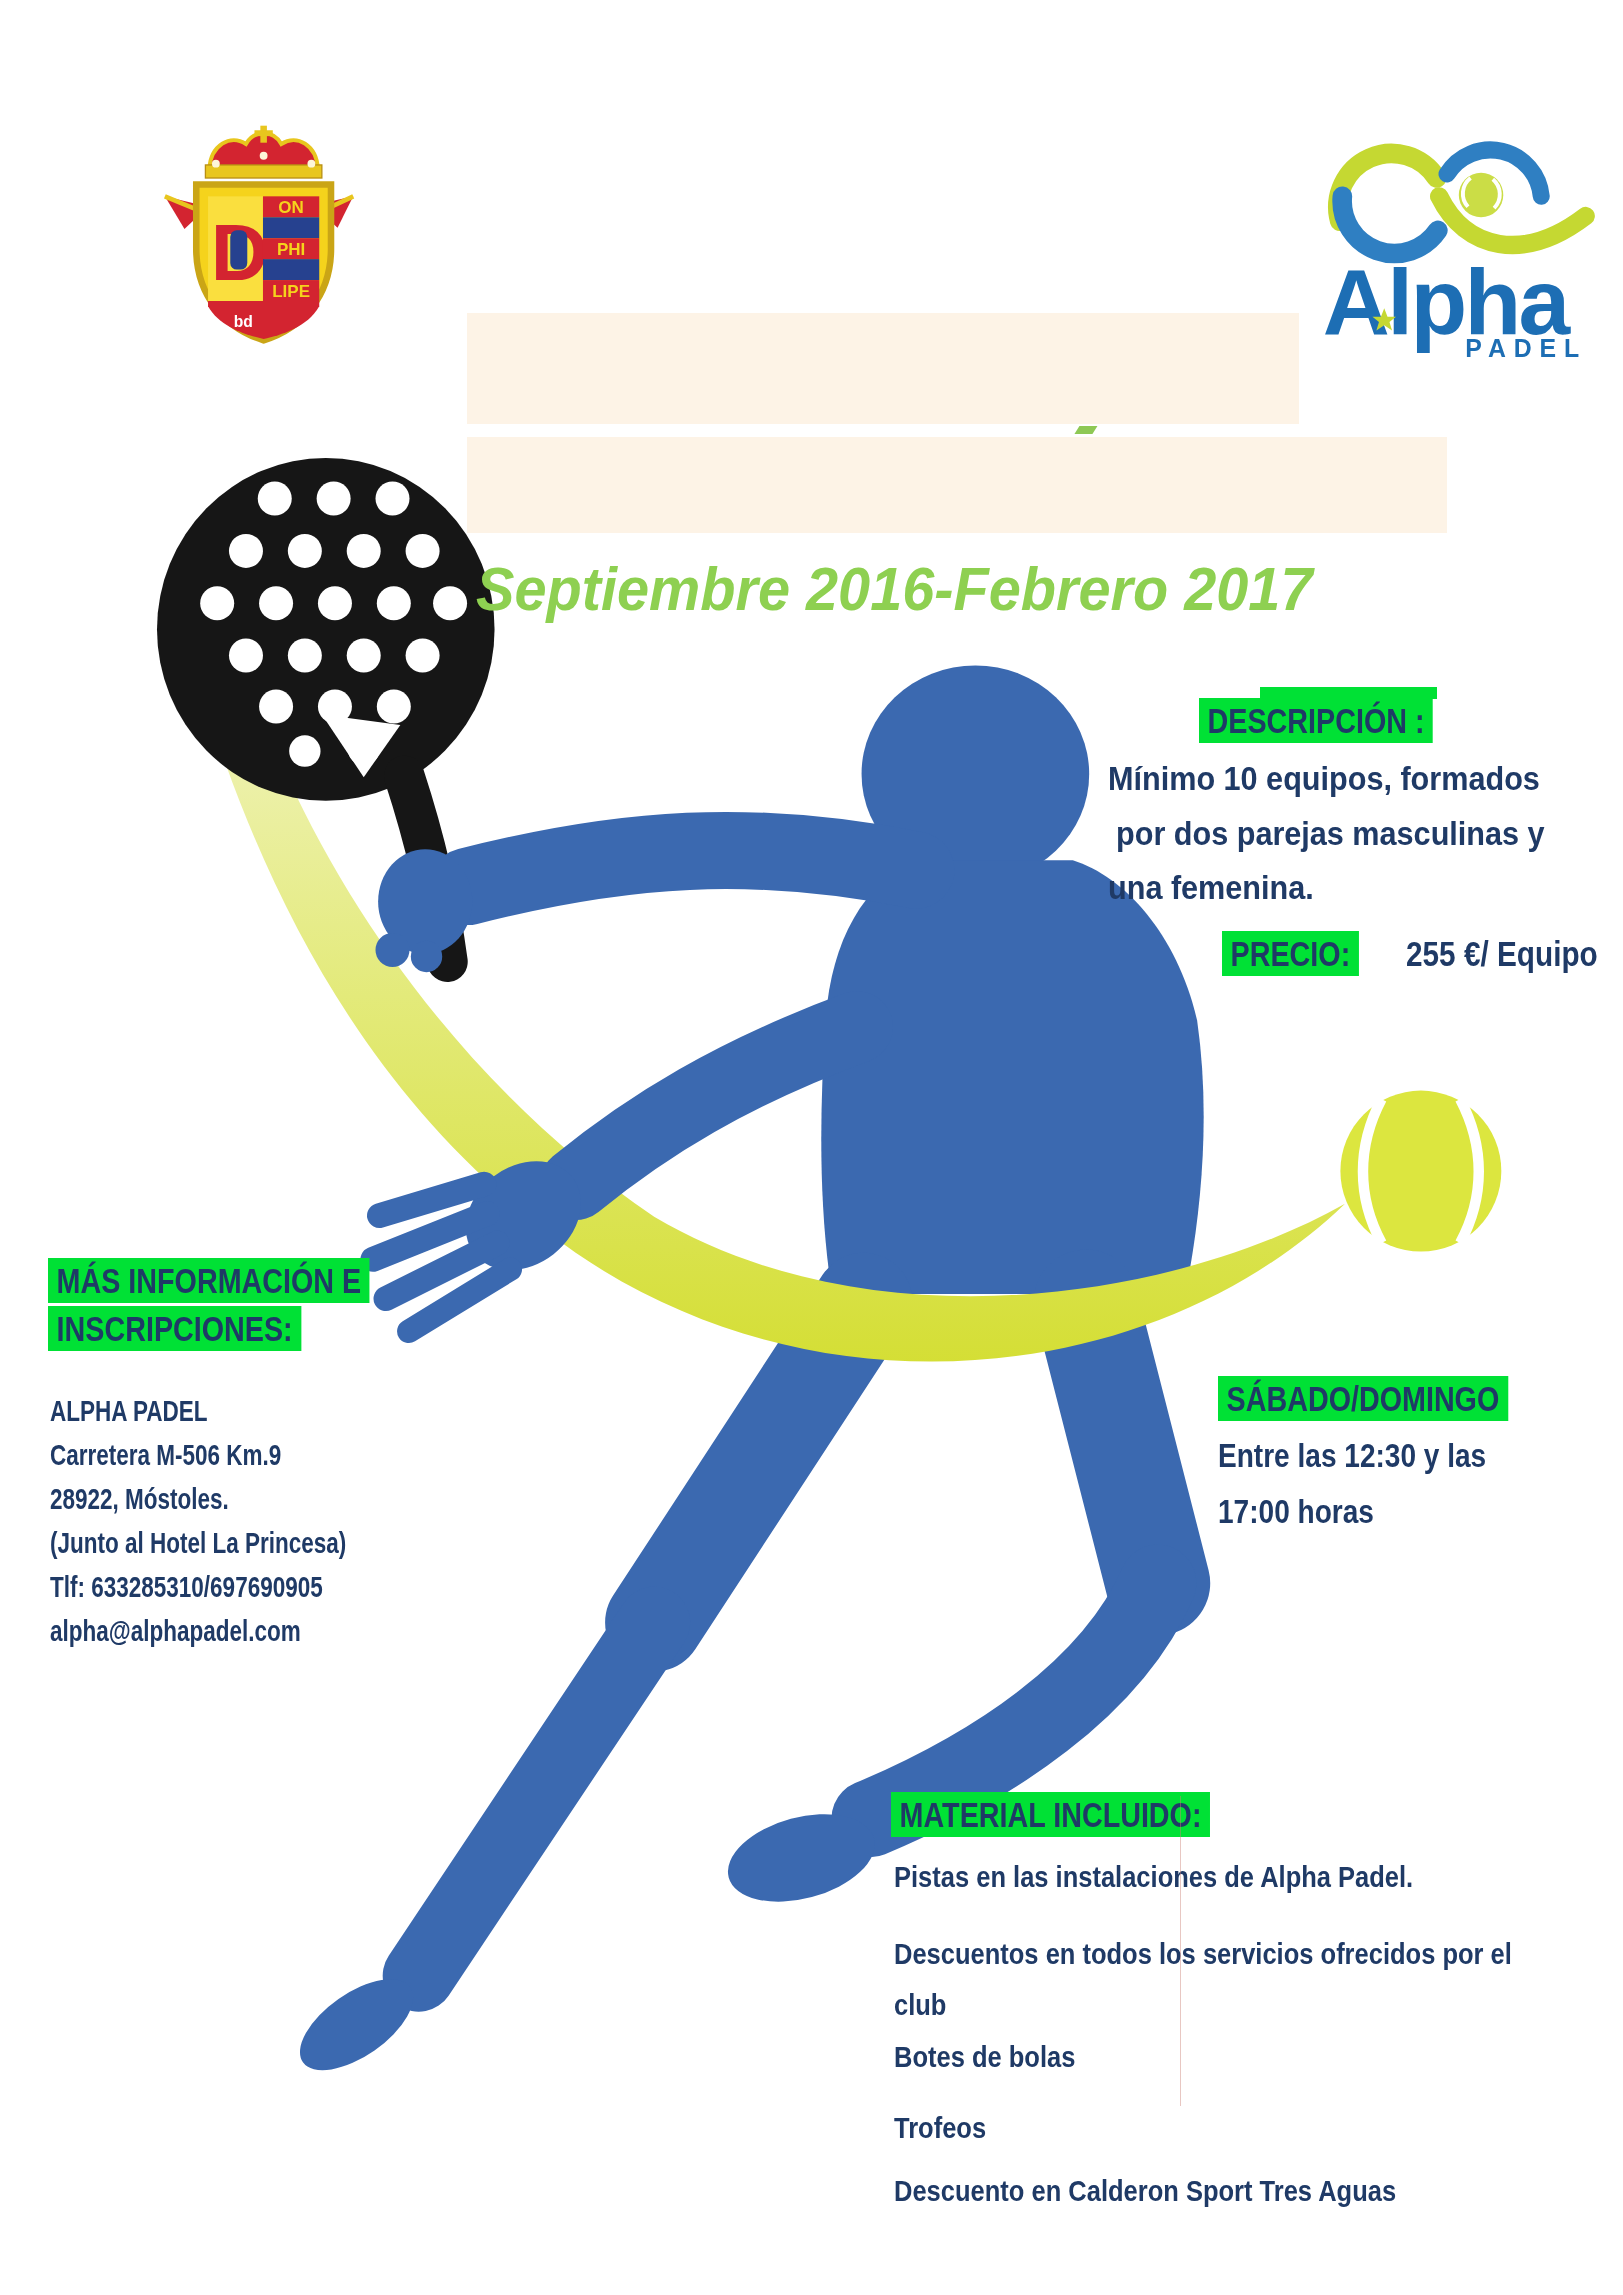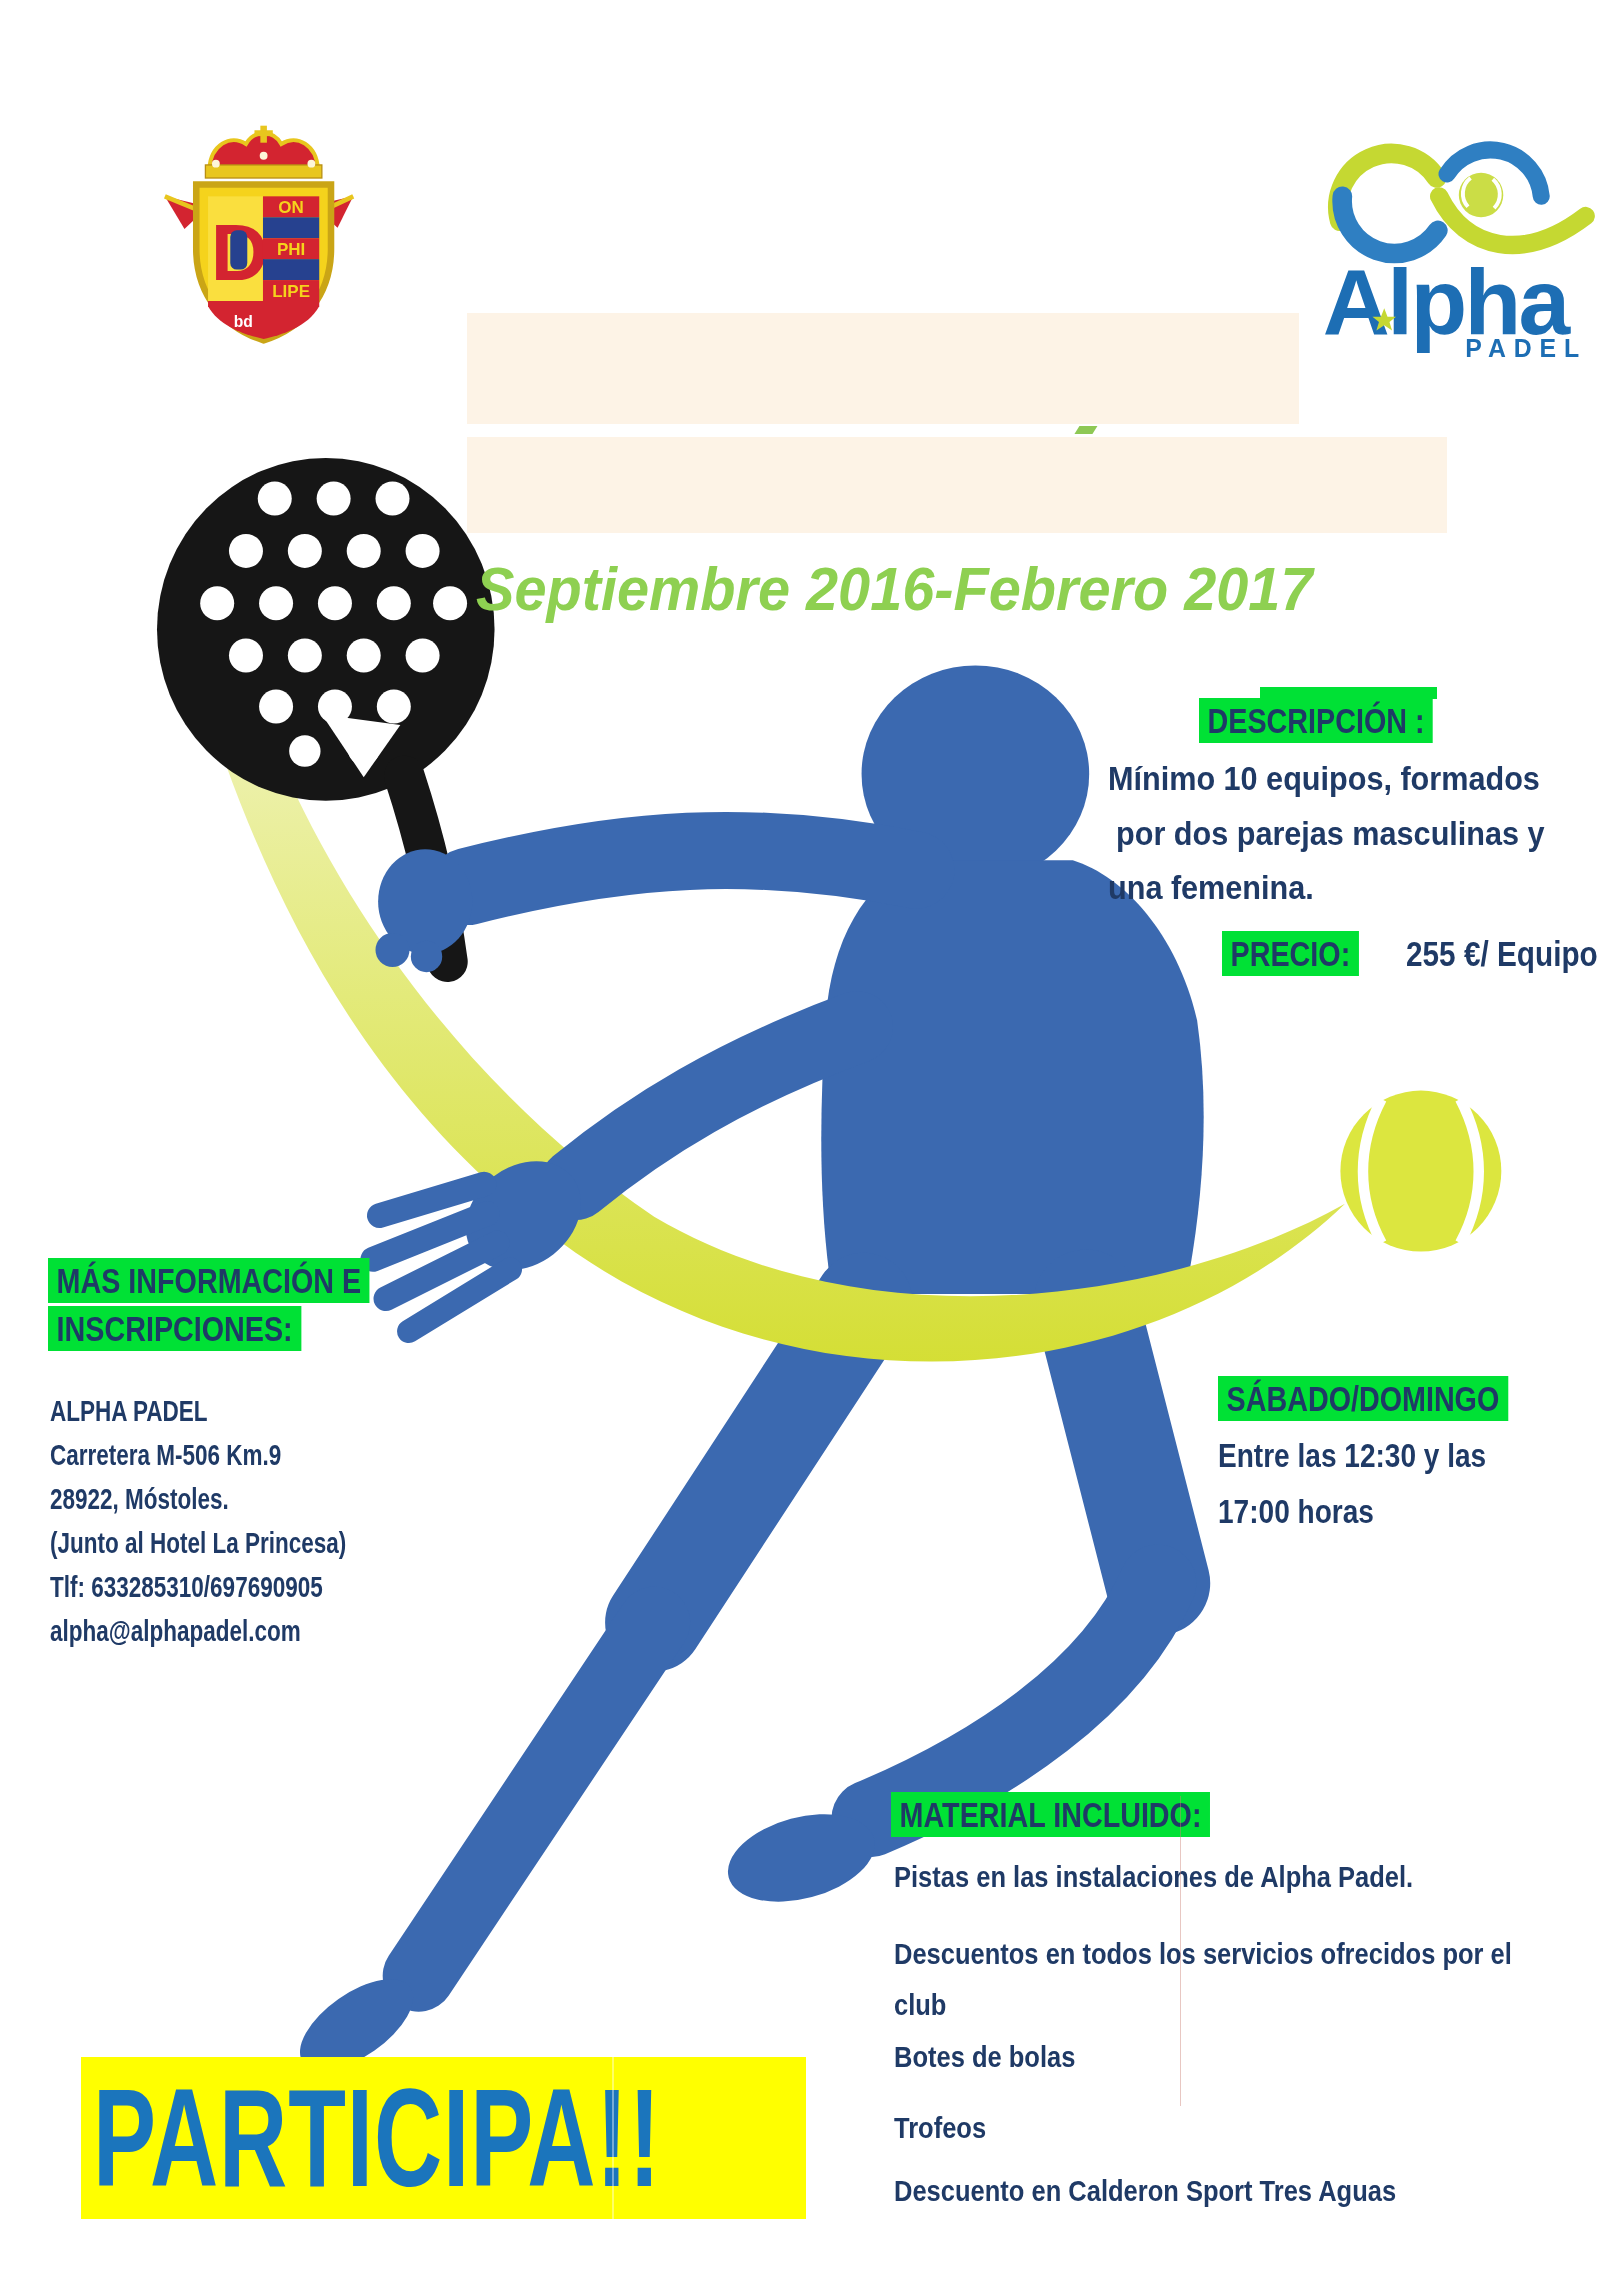--- a/index.html
+++ b/index.html
@@ -180,19 +180,15 @@
 
   <div class="abs hl sx82" style="left:891px;top:1792px;font-size:35px;">MATERIAL INCLUIDO:</div>
   <div class="abs navy sx85 nowrap" style="left:894px;top:1860px;font-size:30px;">Pistas en las instalaciones de Alpha Padel.</div>
   <div class="abs navy sx85" style="left:894px;top:1928px;font-size:30px;line-height:51px;width:753px;">Descuentos en todos los servicios ofrecidos por el club</div>
   <div class="abs navy sx85 nowrap" style="left:894px;top:2040px;font-size:30px;">Botes de bolas</div>
   <div class="abs navy sx85 nowrap" style="left:894px;top:2111px;font-size:30px;">Trofeos</div>
   <div class="abs navy sx85 nowrap" style="left:894px;top:2174px;font-size:30px;">Descuento en Calderon Sport Tres Aguas</div>
 
   <div class="abs" style="left:1180px;top:1796px;width:1.3px;height:310px;background:rgba(205,130,120,0.45);"></div>
 
-  <div class="abs banner" style="left:81px;top:2057px;width:725px;height:162px;">
-    <span class="banner-text">PARTICIPA!!</span>
-    <div class="abs" style="left:531px;top:0;width:2px;height:162px;background:rgba(255,255,255,0.4);"></div>
-  </div>
 
 </div>
 
 
 </body></html>

